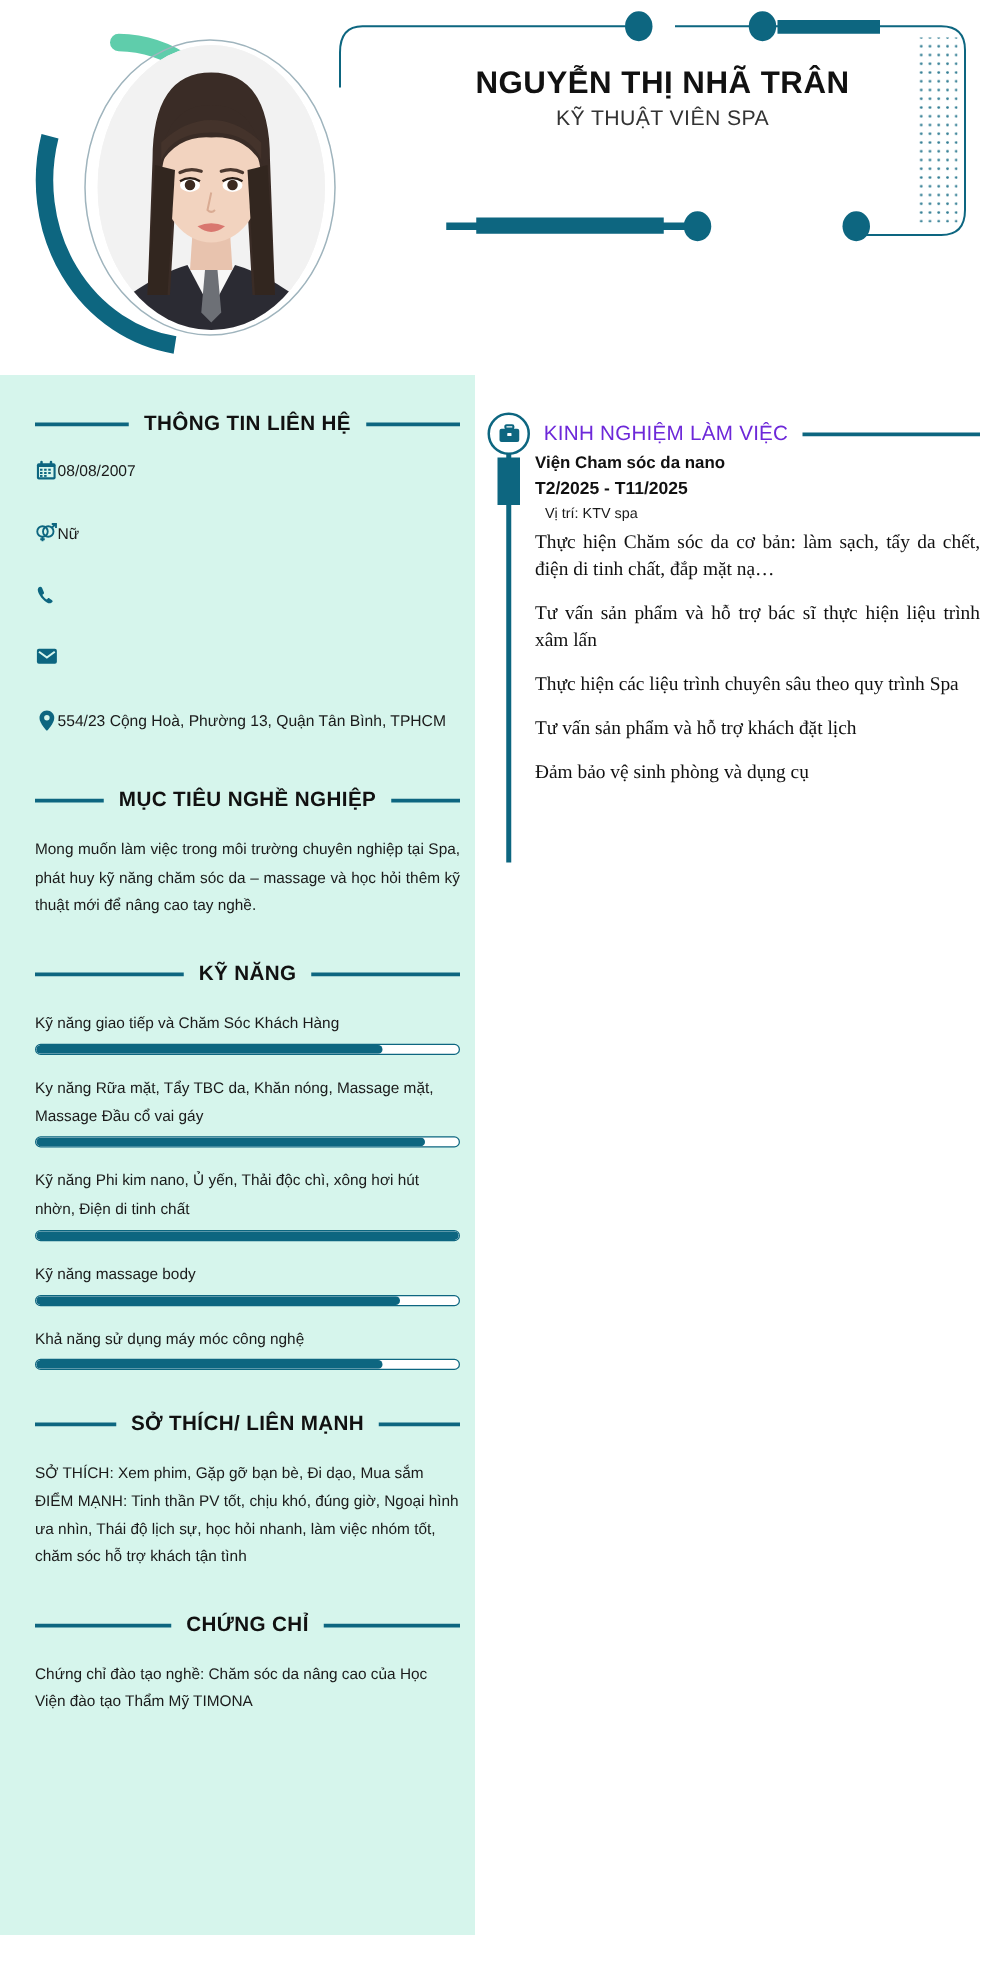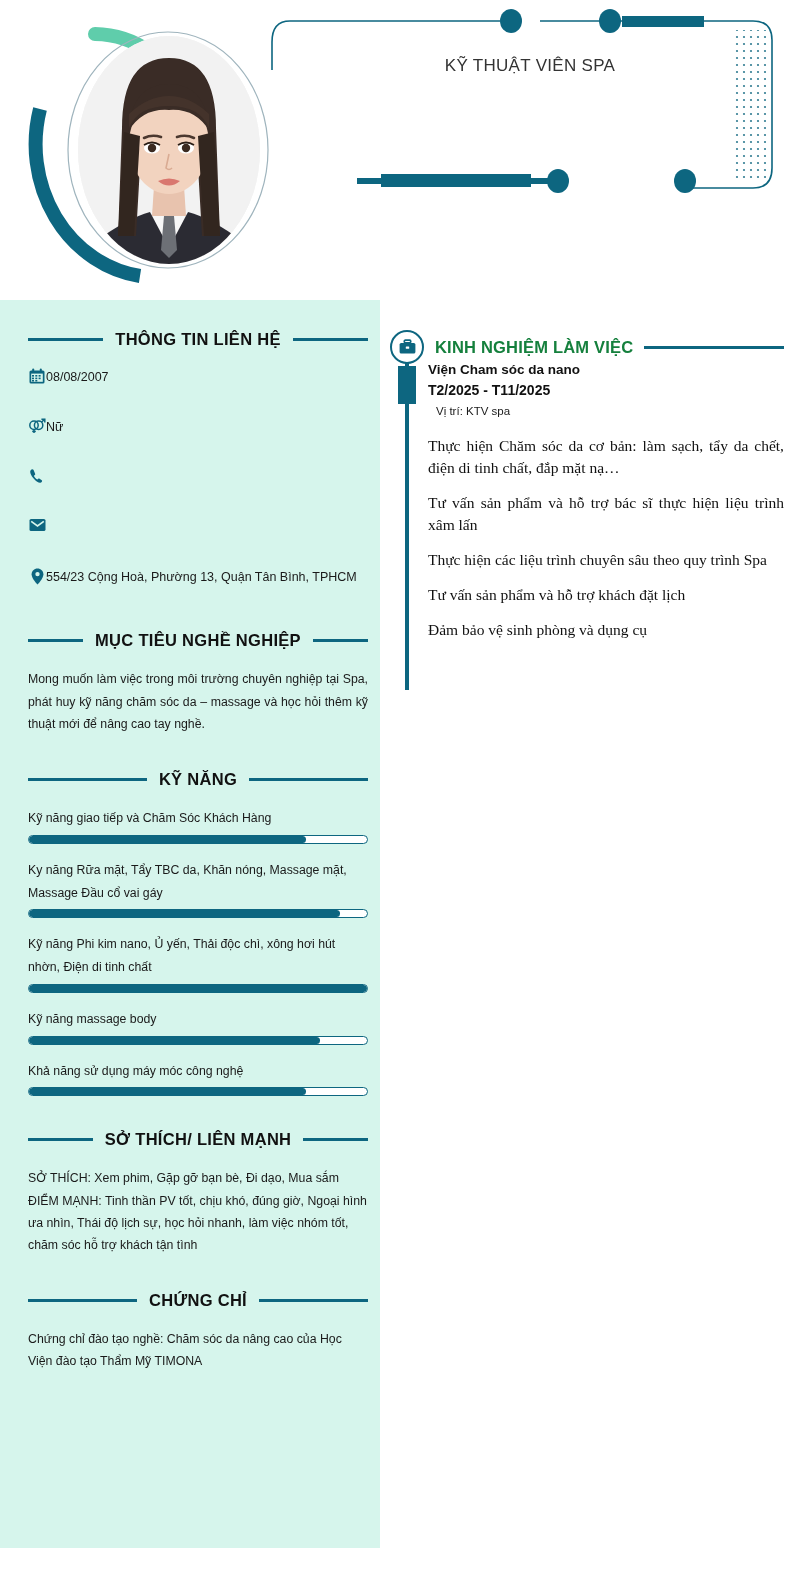--- a/index.html
+++ b/index.html
@@ -198,22 +198,22 @@
     border: 2px solid #0d6680;
     background: #ffffff;
     display: flex;
     align-items: center;
     justify-content: center;
     flex: 0 0 auto;
     z-index: 2;
   }
   .exp-title {
     font-size: 16.5px;
-    font-weight: bold;
-    color: #15803d;
+    font-weight: normal;
+    color: #6d28d9;
     letter-spacing: 0.2px;
     white-space: nowrap;
   }
   .exp-head .rule {
     flex: 1 1 auto;
     height: 3px;
     background: #0d6680;
     min-width: 14px;
   }
 
@@ -247,21 +247,21 @@
   }
   .exp-date {
     font-size: 14px;
     font-weight: bold;
     color: #111111;
     line-height: 1.5;
   }
   .exp-pos {
     font-size: 11.5px;
     color: #1a1a1a;
-    margin: 4px 0 18px 8px;
+    margin: 4px 0 6px 8px;
   }
   .exp-item {
     font-family: "Liberation Serif", serif;
     font-size: 15.5px;
     color: #111111;
     line-height: 1.42;
     text-align: justify;
     margin-bottom: 13px;
   }
   .exp-item:last-child { margin-bottom: 0; }
@@ -340,20 +340,21 @@
 
         <path d="M 80 145 Q 91 140 102 145 Q 91 154 80 145 Z" fill="#d9776f"></path>
 
         <path d="M 46 96 L 40 200 L 56 200 L 62 100 Z" fill="#32261f"></path>
         <path d="M 136 96 L 142 200 L 126 200 L 120 100 Z" fill="#32261f"></path>
       </svg>
     </div>
   </div>
 
   <div class="name-block">
+    <div class="cv-name">NGUYỄN THỊ NHÃ TRÂN</div>
     <div class="cv-role">KỸ THUẬT VIÊN SPA</div>
   </div>
 </div>
 
 <div class="columns">
 
   <div class="left-col">
 
     <div class="sec-head">
       <span class="rule"></span>

